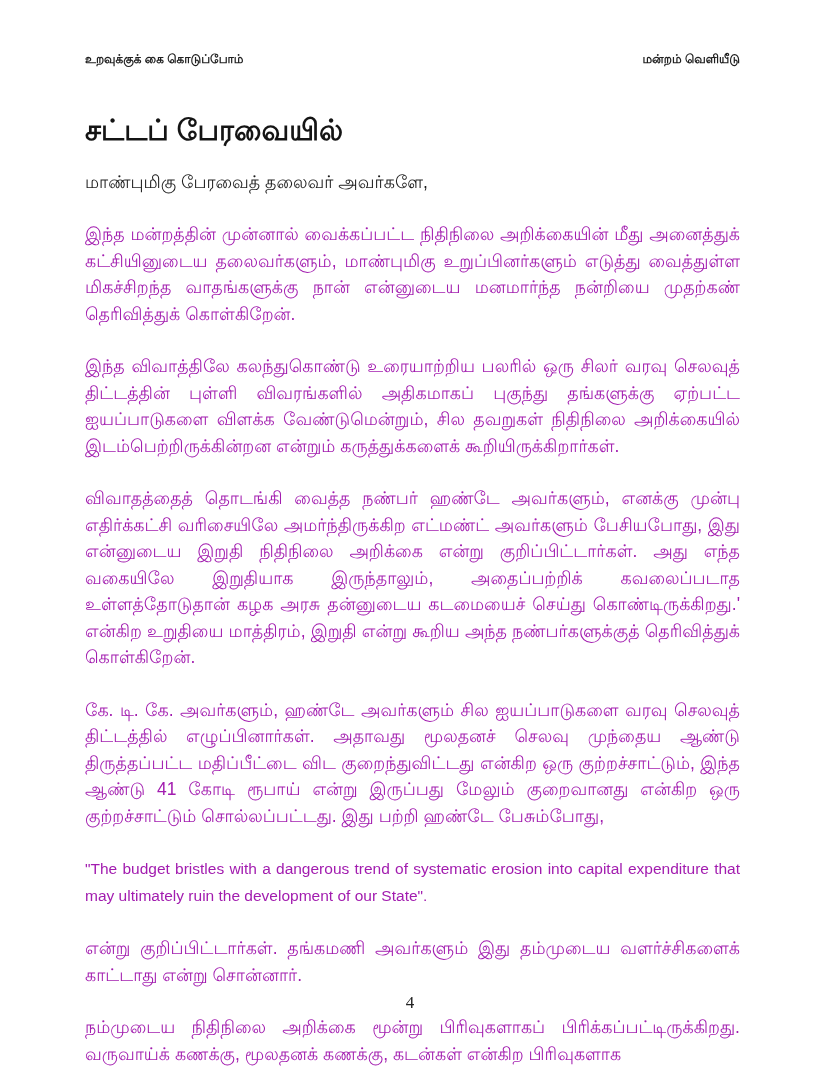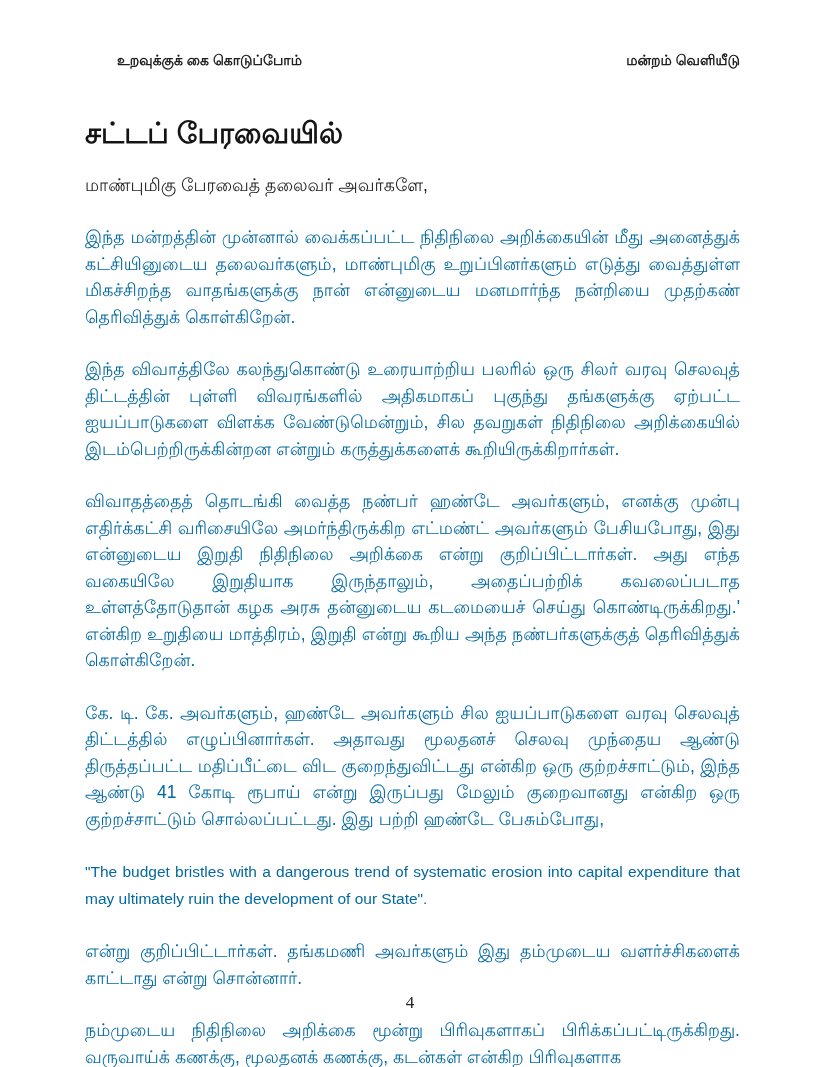--- a/index.html
+++ b/index.html
@@ -15,24 +15,23 @@
     background: #ffffff;
     padding: 52px 80px 0 85px;
     font-family: "Liberation Sans", sans-serif;
     color: #1b1b1b;
     overflow: hidden;
   }
   .header {
     display: flex;
     justify-content: space-between;
     align-items: baseline;
-    font-size: 14px;
+    font-size: 12px;
     font-weight: bold;
     color: #202020;
-    margin-left: 32px;
   }
   .title {
     text-align: left;
     font-size: 29px;
     line-height: 38px;
     font-weight: bold;
     margin: 44px 0 0 0;
     color: #141414;
   }
   .salutation {
@@ -41,21 +40,21 @@
     line-height: 26px;
     margin: 20px 0 0 0;
     color: #1b1b1b;
   }
   p.body {
     font-size: 17.5px;
     line-height: 26.5px;
     text-align: justify;
     text-justify: inter-word;
     margin: 26px 0 0 0;
-    color: #0369a1;
+    color: #a21caf;
   }
   p.body.en {
     font-size: 15.5px;
     line-height: 27px;
   }
   .page-number {
     position: absolute;
     left: 0;
     right: 0;
     top: 993px;

